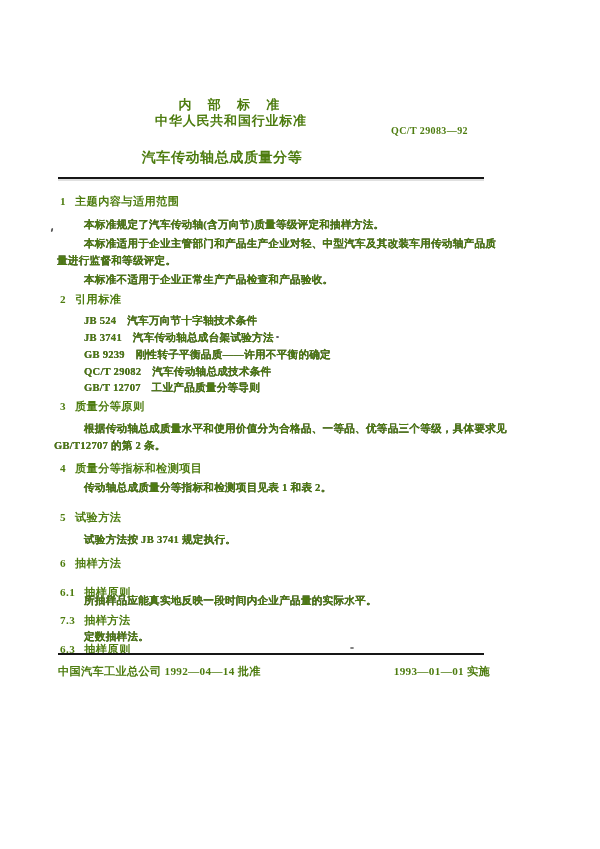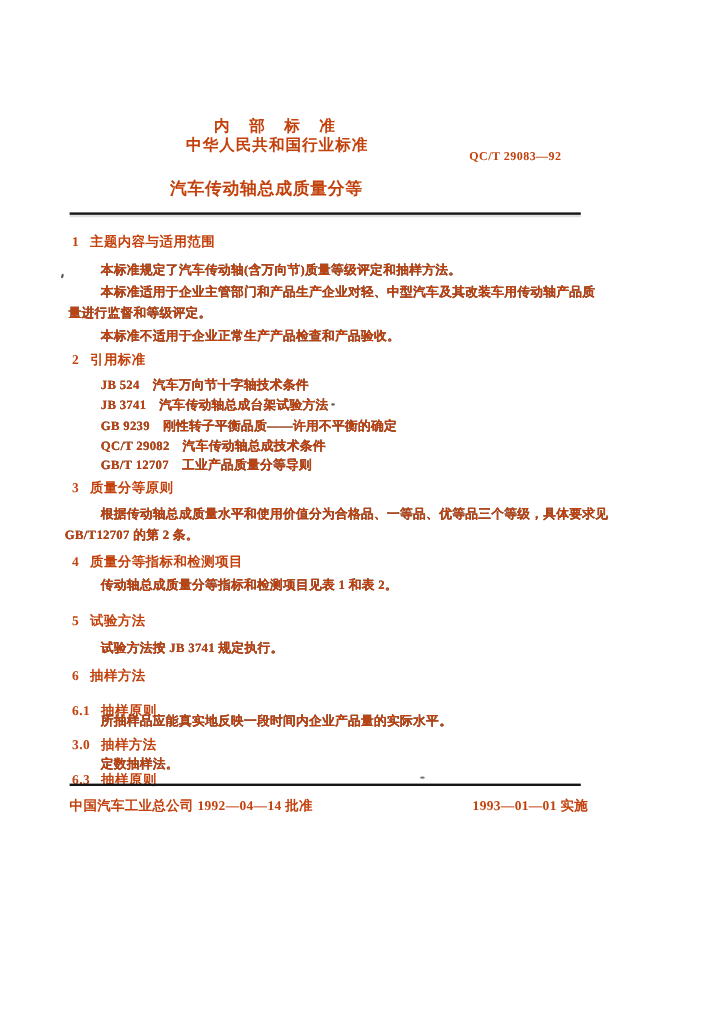--- a/index.html
+++ b/index.html
@@ -1,18 +1,18 @@
 <!DOCTYPE html>
 <html><head>
 <meta charset="utf-8">
 <style>
   html,body{margin:0;padding:0;background:#ffffff;}
   .page{
     position:relative;width:600px;height:828px;background:#ffffff;overflow:hidden;
-    font-family:"Liberation Serif","DejaVu Serif",serif;color:#c2410c;font-weight:700;
+    font-family:"Liberation Serif","DejaVu Serif",serif;color:#4d7c0f;font-weight:700;
   }
   
   .hdr-line1{position:absolute;top:96px;left:57px;width:350px;text-align:center;
     font-size:13px;letter-spacing:6.5px;white-space:nowrap;}
   .hdr-line2{position:absolute;top:112px;left:56px;width:350px;text-align:center;
     font-size:13px;letter-spacing:0.8px;white-space:nowrap;}
   .std-no{position:absolute;top:125px;left:391px;font-size:10px;letter-spacing:0.4px;white-space:nowrap;}
   .doc-title{position:absolute;top:149px;left:57px;width:330px;text-align:center;
     font-size:14px;letter-spacing:0.6px;white-space:nowrap;}
   .rule{position:absolute;left:58px;width:426px;height:2px;background:#161616;}
@@ -65,21 +65,21 @@
   <div class="ln ind" style="top:481px">传动轴总成质量分等指标和检测项目见表 1 和表 2。</div>
 
   <div class="hd" style="top:510px"><span>5</span><span class="ht">试验方法</span></div>
   <div class="ln ind" style="top:533px">试验方法按 JB 3741 规定执行。</div>
 
   <div class="hd" style="top:556px"><span>6</span><span class="ht">抽样方法</span></div>
 
   <div class="hd" style="top:585px"><span>6.1</span><span class="ht">抽样原则</span></div>
   <div class="ln ind" style="top:594px">所抽样品应能真实地反映一段时间内企业产品量的实际水平。</div>
 
-  <div class="hd" style="top:613px"><span>3.0</span><span class="ht">抽样方法</span></div>
+  <div class="hd" style="top:613px"><span>7.3</span><span class="ht">抽样方法</span></div>
   <div class="ln ind" style="top:630px">定数抽样法。</div>
 
   <div class="hd" style="top:642px"><span>6.3</span><span class="ht">抽样原则</span></div>
 
   <div class="rule rule-bottom"></div>
   <div class="footer-row">
     <span>中国汽车工业总公司 1992—04—14 批准</span>
     <span>1993—01—01 实施</span>
   </div>
 

